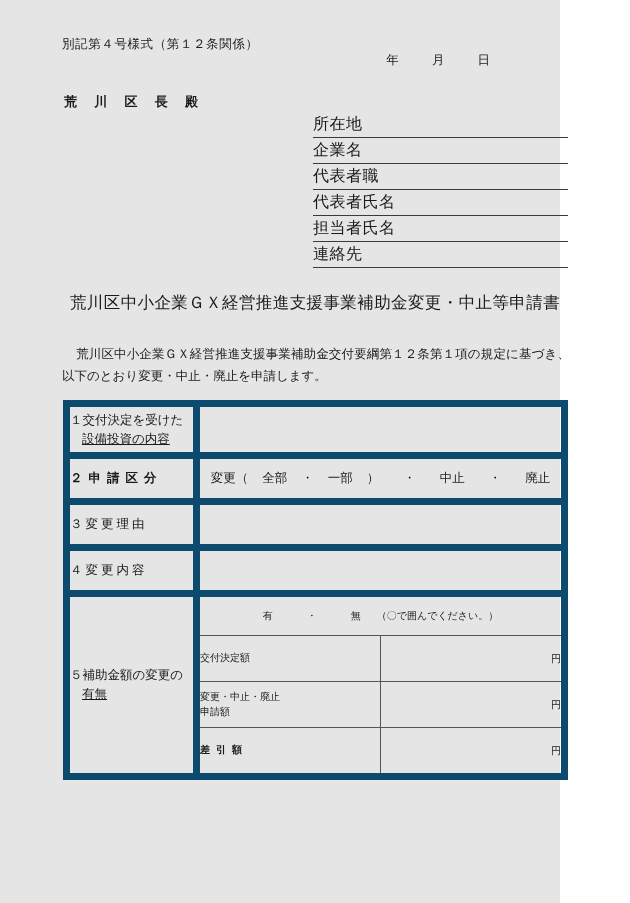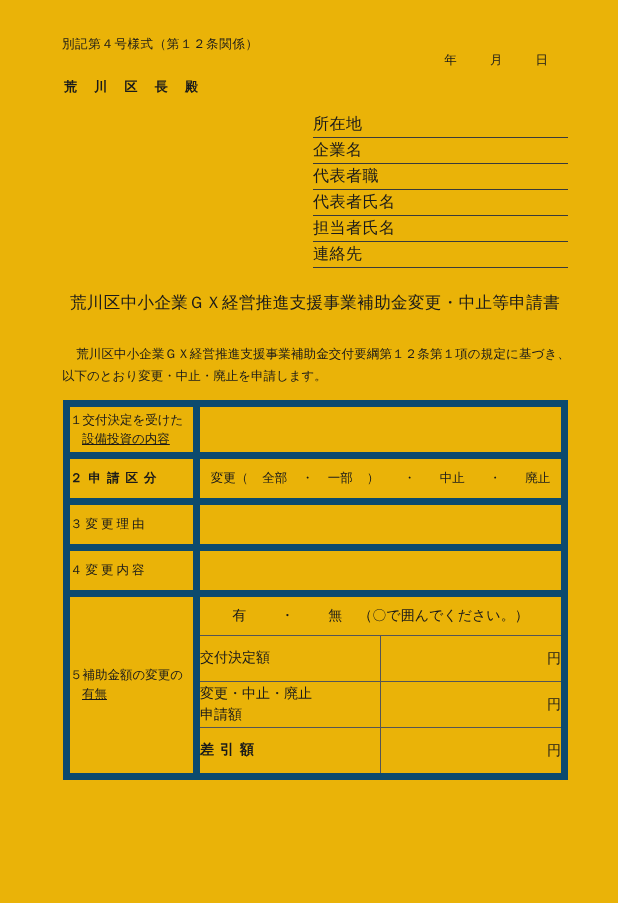--- a/index.html
+++ b/index.html
@@ -11,23 +11,23 @@
     width: 630px;
     height: 903px;
     position: relative;
     font-family: "Liberation Serif", "DejaVu Serif", serif;
     color: #1a1a1a;
     overflow: hidden;
   }
   .page {
     position: absolute;
     left: 0; top: 0;
-    width: 618px;
+    width: 560px;
     height: 903px;
-    background: #eab308;
+    background: #e5e5e5;
   }
 
   
   .form-no {
     position: absolute;
     left: 62px;
     top: 36px;
     font-size: 12.5px;
     letter-spacing: 0.6px;
     white-space: nowrap;
@@ -41,21 +41,21 @@
   }
   .date-line span.d {
     display: inline-block;
     margin-left: 30px;
   }
   .date-line span.d:first-child { margin-left: 0; }
 
   .addressee {
     position: absolute;
     left: 64px;
-    top: 78px;
+    top: 93px;
     font-size: 13px;
     font-weight: bold;
     letter-spacing: 7px;
     white-space: nowrap;
   }
 
   
   .fields {
     position: absolute;
     left: 313px;
@@ -147,21 +147,21 @@
 
   
   td.nested-host { padding: 0; }
   table.inner {
     width: 100%;
     border-collapse: collapse;
     table-layout: fixed;
   }
   table.inner td {
     border: 1px solid #555555;
-    font-size: 14px;
+    font-size: 10px;
   }
   table.inner td.no-outer-top    { border-top: 0; }
   table.inner td.no-outer-left   { border-left: 0; }
   table.inner td.no-outer-right  { border-right: 0; }
   table.inner td.no-outer-bottom { border-bottom: 0; }
 
   td.yesno-cell {
     height: 38px;
     text-align: center;
     padding: 4px 10px 4px 0;

